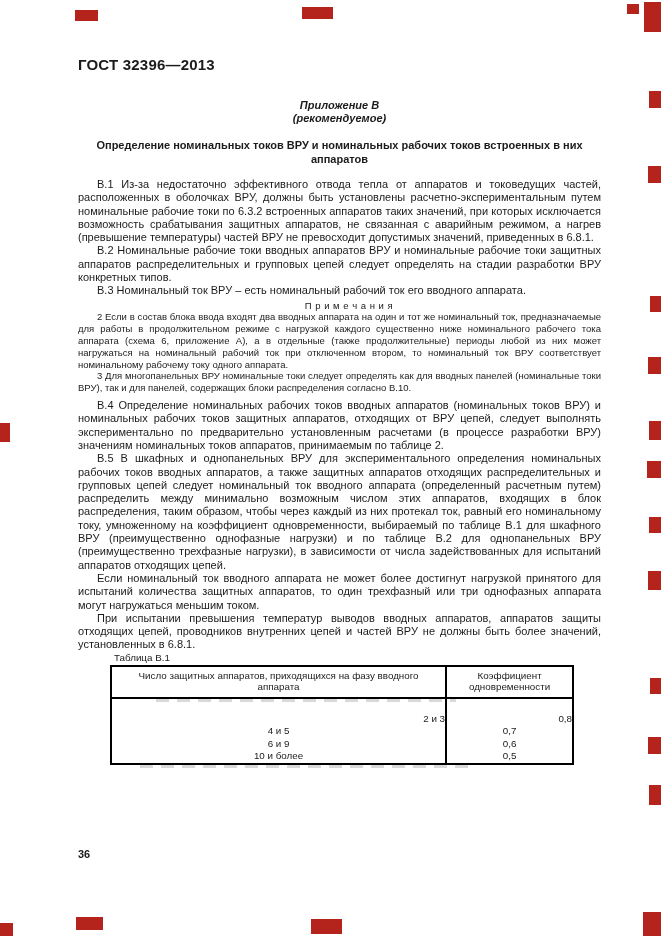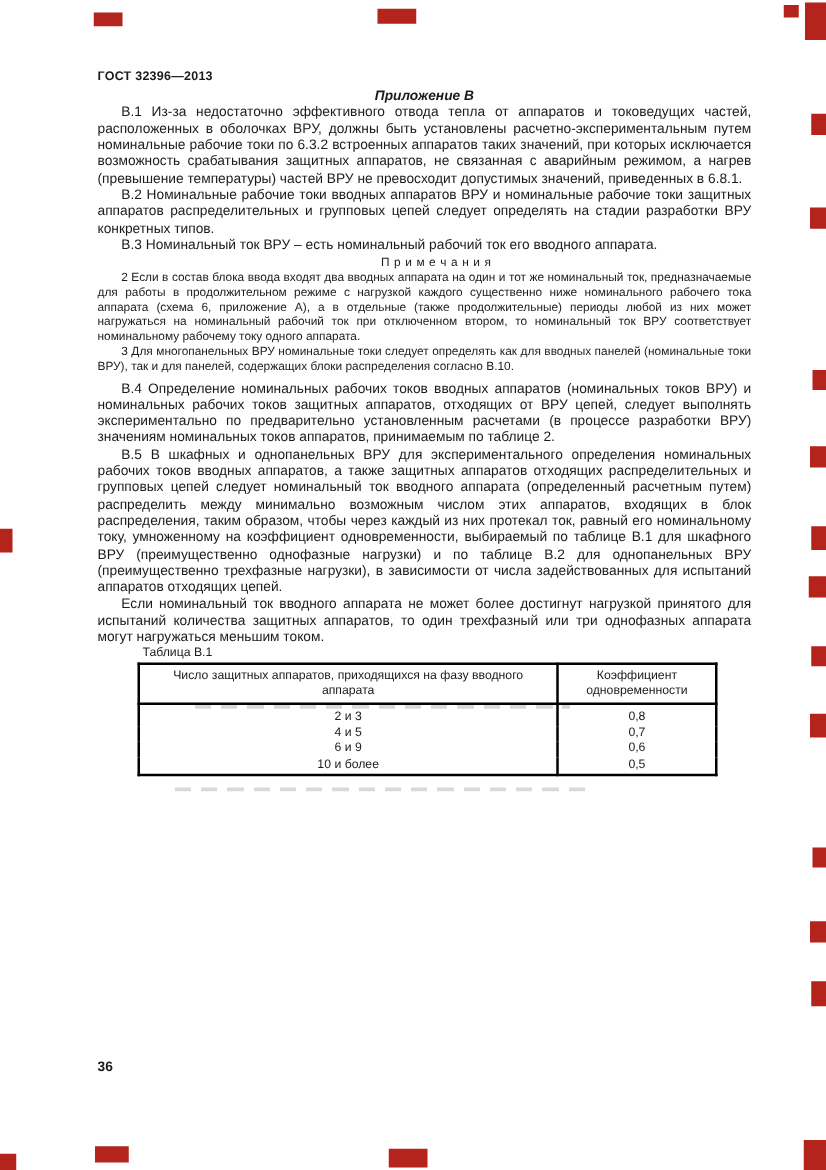--- a/index.html
+++ b/index.html
@@ -4,73 +4,76 @@
 <style>
   html,body{margin:0;padding:0;}
   body{
     width:661px;height:936px;position:relative;overflow:hidden;
     background:#ffffff;
     font-family:"Liberation Sans","DejaVu Sans",sans-serif;
     color:#1b1b1b;
     -webkit-font-smoothing:antialiased;
   }
   .page{position:absolute;left:78px;top:56px;width:523px;}
-  .doc-header{font-weight:bold;font-size:10px;letter-spacing:.2px;margin:0 0 4px 0;}
+  .doc-header{font-weight:bold;font-size:15px;letter-spacing:.2px;margin:0 0 26px 0;}
   .center{text-align:center;}
   .appendix-label,.appendix-kind{font-weight:bold;font-size:11px;line-height:12.5px;margin:0;font-style:italic;}
   .doc-title{font-weight:bold;font-size:11px;line-height:13.5px;margin:15px 0 12px 0;}
   p.body{font-size:11px;line-height:13.3px;text-align:justify;text-indent:19px;margin:0;}
   .notes{font-size:9.5px;line-height:11.8px;margin:2px 0 5px 0;}
   .notes p{margin:0;text-align:justify;text-indent:19px;}
   .notes .notes-heading{letter-spacing:.5px;text-align:center;}
   .table-label{font-size:9.8px;margin:0 0 2px 36px;}
   .table-wrap{position:relative;margin-left:32px;width:557px;}
   table.b1{border-collapse:collapse;width:464px;font-size:9.8px;table-layout:fixed;}
   table.b1 th,table.b1 td{font-weight:normal;text-align:center;padding:0;}
   table.b1 thead th{
     border:2px solid #000;line-height:11.5px;padding:3px 6px 4px 6px;vertical-align:middle;
   }
   table.b1 td{line-height:12.6px;}
   table.b1 td.c1{border-left:2px solid #000;border-right:2px solid #000;}
   table.b1 td.c2{border-right:2px solid #000;}
-  table.b1 tr.first td{padding-top:4px;}
+  table.b1 tr.first td{padding-top:14px;text-align:right;}
   table.b1 tr.last td{border-bottom:2px solid #000;padding-bottom:0;}
   .smudge{
     position:absolute;height:3px;opacity:.28;pointer-events:none;
     background:repeating-linear-gradient(90deg,#7a7a7a 0 13px,transparent 13px 21px);
     filter:blur(.5px);
   }
   .smudge.s1{left:46px;top:34px;width:300px;}
   .smudge.s2{left:30px;top:100px;width:330px;}
   .page-number{position:absolute;left:78px;top:848px;font-weight:bold;font-size:11px;}
   .scan-mark{position:absolute;pointer-events:none;}
 </style>
 </head>
 <body>
 
 <div class="page">
 
   <div class="doc-header">ГОСТ 32396—2013</div>
 
   <div class="center appendix-label">Приложение В</div>
+  <div class="center appendix-kind">(рекомендуемое)</div>
 
+  <div class="center doc-title">Определение номинальных токов ВРУ и номинальных рабочих токов встроенных в них аппаратов</div>
 
   <p class="body">В.1 Из-за недостаточно эффективного отвода тепла от аппаратов и токоведущих частей, расположенных в оболочках ВРУ, должны быть установлены расчетно-экспериментальным путем номинальные рабочие токи по 6.3.2 встроенных аппаратов таких значений, при которых исключается возможность срабатывания защитных аппаратов, не связанная с аварийным режимом, а нагрев (превышение температуры) частей ВРУ не превосходит допустимых значений, приведенных в 6.8.1.</p>
   <p class="body">В.2 Номинальные рабочие токи вводных аппаратов ВРУ и номинальные рабочие токи защитных аппаратов распределительных и групповых цепей следует определять на стадии разработки ВРУ конкретных типов.</p>
   <p class="body">В.3 Номинальный ток ВРУ – есть номинальный рабочий ток его вводного аппарата.</p>
 
   <div class="notes">
     <p class="notes-heading">П р и м е ч а н и я</p>
     <p>2 Если в состав блока ввода входят два вводных аппарата на один и тот же номинальный ток, предназначаемые для работы в продолжительном режиме с нагрузкой каждого существенно ниже номинального рабочего тока аппарата (схема 6, приложение А), а в отдельные (также продолжительные) периоды любой из них может нагружаться на номинальный рабочий ток при отключенном втором, то номинальный ток ВРУ соответствует номинальному рабочему току одного аппарата.</p>
     <p>3 Для многопанельных ВРУ номинальные токи следует определять как для вводных панелей (номинальные токи ВРУ), так и для панелей, содержащих блоки распределения согласно В.10.</p>
   </div>
 
   <p class="body">В.4 Определение номинальных рабочих токов вводных аппаратов (номинальных токов ВРУ) и номинальных рабочих токов защитных аппаратов, отходящих от ВРУ цепей, следует выполнять экспериментально по предварительно установленным расчетами (в процессе разработки ВРУ) значениям номинальных токов аппаратов, принимаемым по таблице 2.</p>
   <p class="body">В.5 В шкафных и однопанельных ВРУ для экспериментального определения номинальных рабочих токов вводных аппаратов, а также защитных аппаратов отходящих распределительных и групповых цепей следует номинальный ток вводного аппарата (определенный расчетным путем) распределить между минимально возможным числом этих аппаратов, входящих в блок распределения, таким образом, чтобы через каждый из них протекал ток, равный его номинальному току, умноженному на коэффициент одновременности, выбираемый по таблице В.1 для шкафного ВРУ (преимущественно однофазные нагрузки) и по таблице В.2 для однопанельных ВРУ (преимущественно трехфазные нагрузки), в зависимости от числа задействованных для испытаний аппаратов отходящих цепей.</p>
   <p class="body">Если номинальный ток вводного аппарата не может более достигнут нагрузкой принятого для испытаний количества защитных аппаратов, то один трехфазный или три однофазных аппарата могут нагружаться меньшим током.</p>
+  <p class="body">При испытании превышения температур выводов вводных аппаратов, аппаратов защиты отходящих цепей, проводников внутренних цепей и частей ВРУ не должны быть более значений, установленных в 6.8.1.</p>
 
   <div class="table-label">Таблица В.1</div>
 
   <div class="table-wrap">
     <table class="b1">
       <thead>
         <tr>
           <th style="width:69.5%">Число защитных аппаратов, приходящихся на фазу вводного аппарата</th>
           <th>Коэффициент одновременности</th>
         </tr>

